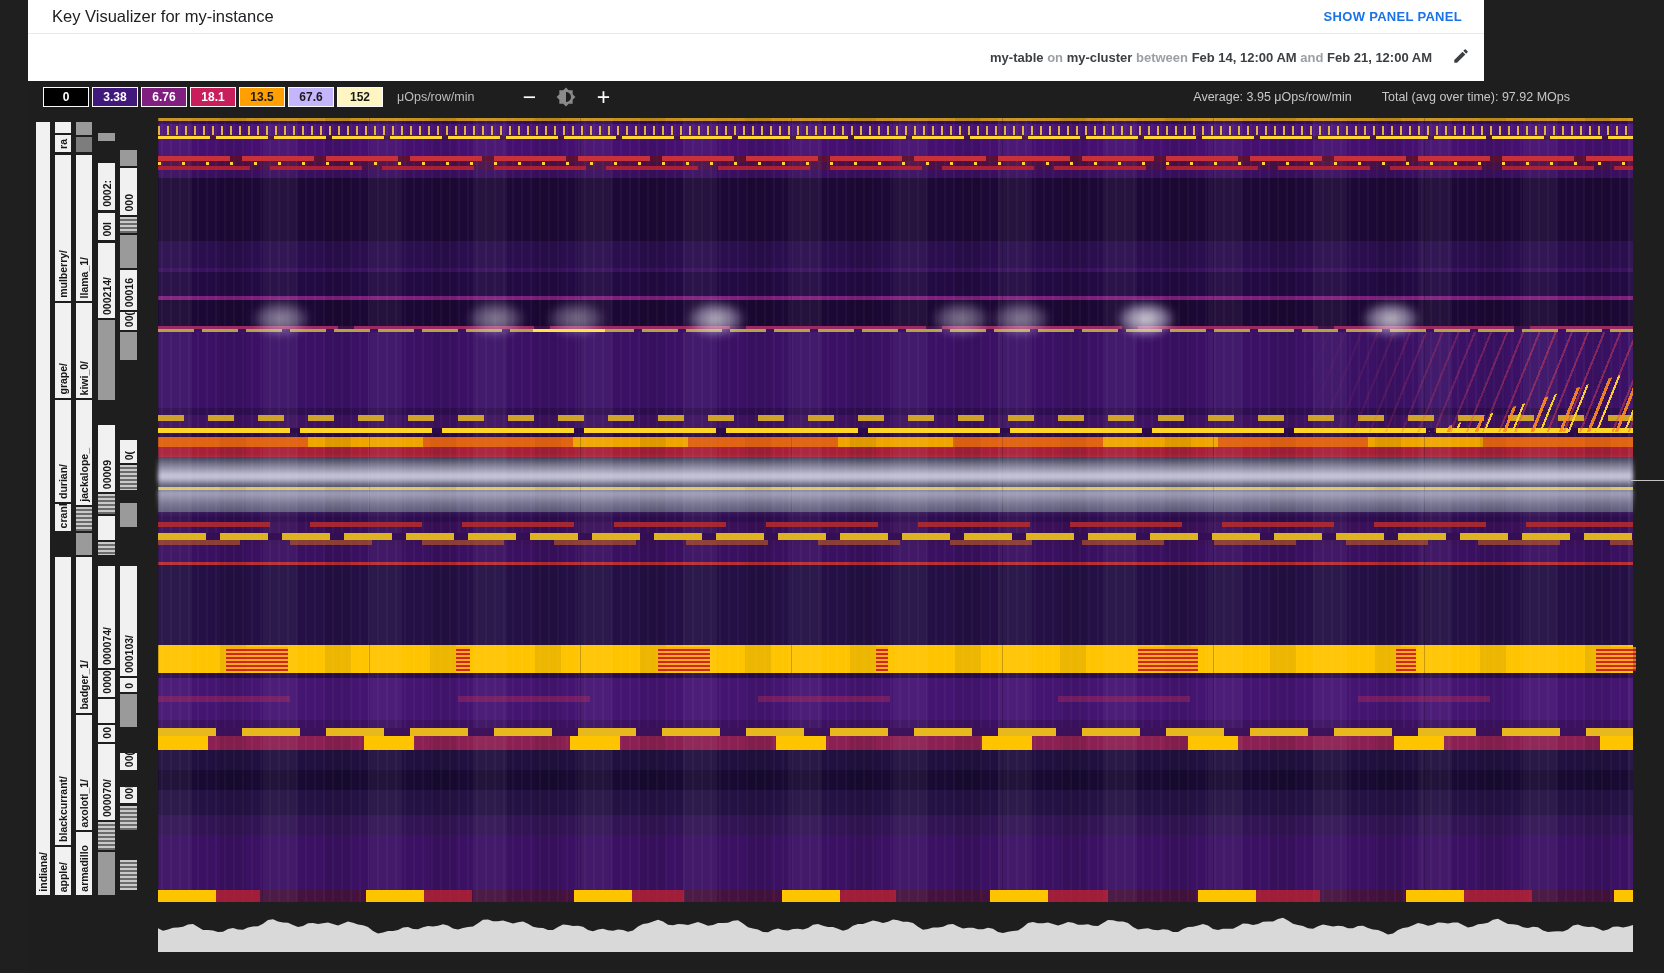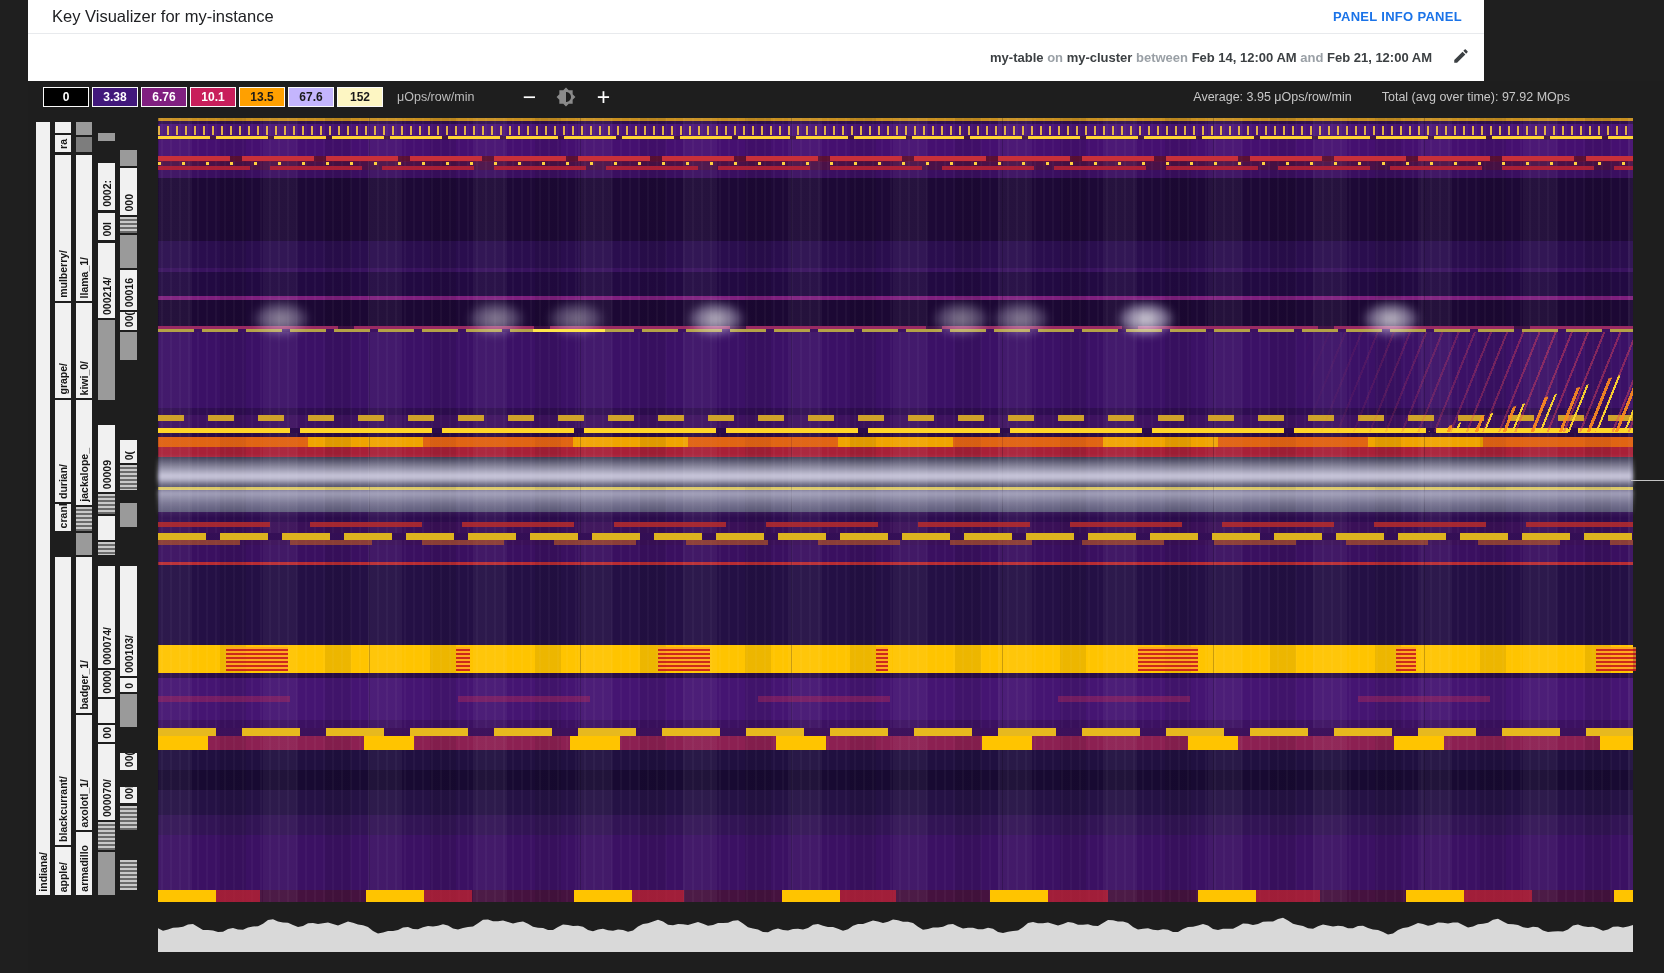--- a/index.html
+++ b/index.html
@@ -97,42 +97,42 @@
   .t-tick { position:absolute; top:0; border-left:1px solid #ececec; padding-left:4px;
     font-size:11.5px; color:#dedede; line-height:16px; height:16px; }
 </style>
 </head>
 <body>
 
 <div class="app">
 
   <div class="header">
     <div class="page-title">Key Visualizer for my-instance</div>
-    <div class="show-info">PANEL INFO PANEL</div>
+    <div class="show-info">SHOW PANEL PANEL</div>
   </div>
 
   <div class="toolbar">
     <div class="tb-right">
       <div class="scope" id="scope"><span>my-table</span><span class="muted"> on </span><span>my-cluster</span><span class="muted"> between </span><span>Feb 14, 12:00 AM</span><span class="muted"> and </span><span>Feb 21, 12:00 AM</span></div>
       <div class="pencil">
         <svg width="18" height="18" viewBox="0 0 24 24">
             <path d="M3 17.25V21h3.75L17.81 9.94l-3.75-3.75L3 17.25zM20.71 7.04c.39-.39.39-1.02 0-1.41l-2.34-2.34c-.39-.39-1.02-.39-1.41 0l-1.83 1.83 3.75 3.75 1.83-1.83z" fill="#3c4043"></path>
           </svg>
       </div>
     </div>
   </div>
 
   <div class="stage">
 
     <div class="legendbar">
       <div id="legend-stops">
           <div class="chip" style="background: rgb(0, 0, 0); color: rgb(255, 255, 255);">0</div>
           <div class="chip" style="background: rgb(65, 24, 123); color: rgb(255, 255, 255);">3.38</div>
           <div class="chip" style="background: rgb(128, 31, 128); color: rgb(255, 255, 255);">6.76</div>
-          <div class="chip" style="background: rgb(200, 30, 91); color: rgb(255, 255, 255);">10.1</div>
+          <div class="chip" style="background: rgb(200, 30, 91); color: rgb(255, 255, 255);">18.1</div>
           <div class="chip" style="background: rgb(255, 160, 0); color: rgb(26, 26, 26);">13.5</div>
           <div class="chip" style="background: #c4b5fd; color: rgb(26, 26, 26);">67.6</div>
           <div class="chip" style="background: rgb(253, 246, 195); color: rgb(26, 26, 26);">152</div>
         </div>
       <div class="unit">μOps/row/min</div>
       <div class="zoom-ctl">
         <div class="zbtn">−</div>
         <svg width="20" height="20" viewBox="0 0 24 24">
             <path d="M20 15.31L23.31 12 20 8.69V4h-4.69L12 .69 8.69 4H4v4.69L.69 12 4 15.31V20h4.69L12 23.31 15.31 20H20v-4.69zM12 18V6c3.31 0 6 2.69 6 6s-2.69 6-6 6z" fill="#8a8a8a"></path>
           </svg>

